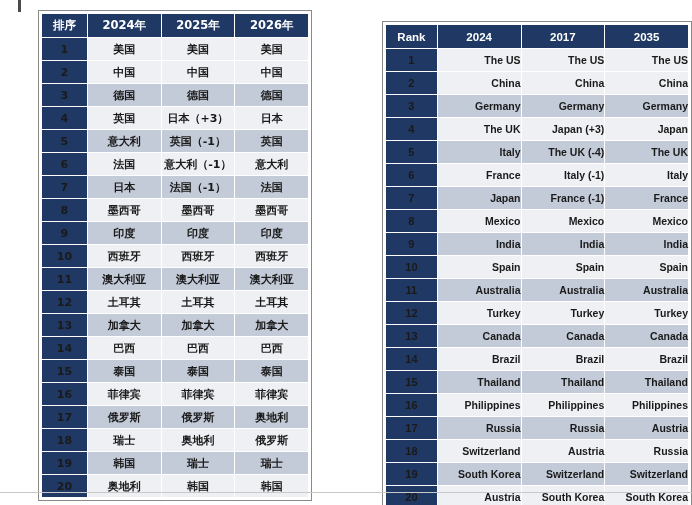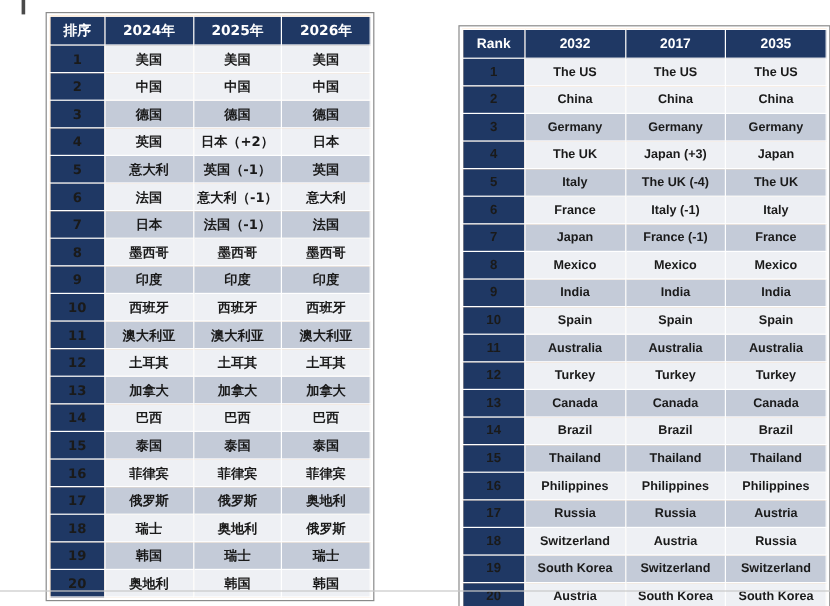--- a/index.html
+++ b/index.html
@@ -39,21 +39,21 @@
     margin-top: 10px;
   }
   .table-block.right {
     margin-left: 36px;
     margin-top: 21px;
     padding-left: 34px;
   }
   table.rank-table {
     border-collapse: collapse;
     table-layout: fixed;
-    background: #fdba74;
+    background: #0c4a6e;
   }
   table.rank-table td, table.rank-table th {
     border: 1px solid #ffffff;
     text-align: center;
     vertical-align: middle;
     padding: 0;
     height: 22px;
     font-size: 11px;
     font-weight: bold;
     color: #1a1a1a;
@@ -89,20 +89,21 @@
   .right col.c-year { width: 84px; }
 
   .left td, .left th {
     font-family: "DejaVu Sans", "Liberation Sans", sans-serif;
   }
   .right td, .right th {
     font-family: "Liberation Sans", sans-serif;
   }
   .right td.data-cell {
     font-size: 10.5px;
+    text-align: right;
   }
   .outer-border {
     border: 1px solid #8a8a8a;
     padding: 2px;
     background: #ffffff;
     display: inline-block;
   }
   .top-artifact {
     position: absolute;
     left: 18px;
@@ -161,21 +162,21 @@
             </tr>
             <tr>
               <td class="rank-cell">3</td>
               <td class="data-cell dark">德国</td>
               <td class="data-cell dark">德国</td>
               <td class="data-cell dark">德国</td>
             </tr>
             <tr>
               <td class="rank-cell">4</td>
               <td class="data-cell light">英国</td>
-              <td class="data-cell light">日本（+2）</td>
+              <td class="data-cell light">日本（+3）</td>
               <td class="data-cell light">日本</td>
             </tr>
             <tr>
               <td class="rank-cell">5</td>
               <td class="data-cell dark">意大利</td>
               <td class="data-cell dark">英国（-1）</td>
               <td class="data-cell dark">英国</td>
             </tr>
             <tr>
               <td class="rank-cell">6</td>
@@ -277,21 +278,21 @@
         <table class="rank-table right">
           <colgroup>
             <col class="c-rank">
               <col class="c-year">
               <col class="c-year">
               <col class="c-year">
           </colgroup>
           <thead>
             <tr>
               <th>Rank</th>
-              <th>2032</th>
+              <th>2024</th>
               <th>2017</th>
               <th>2035</th>
             </tr>
           </thead>
           <tbody>
             <tr>
               <td class="rank-cell">1</td>
               <td class="data-cell light">The US</td>
               <td class="data-cell light">The US</td>
               <td class="data-cell light">The US</td>

